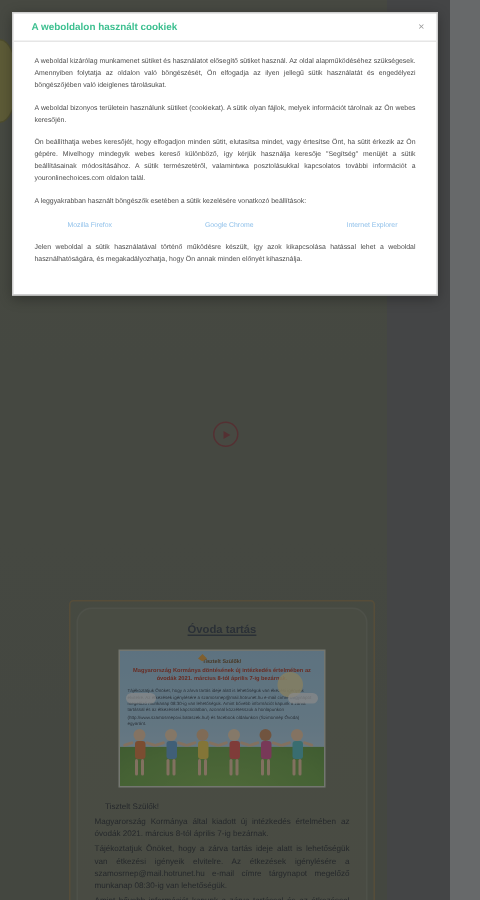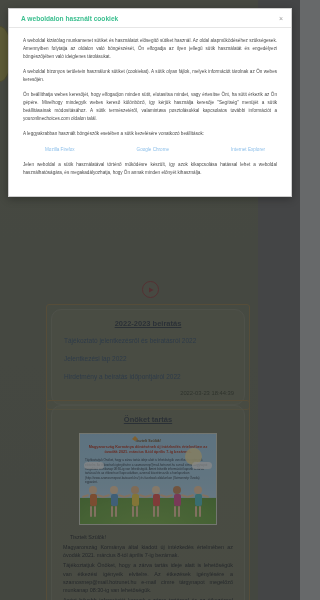--- a/index.html
+++ b/index.html
@@ -229,33 +229,24 @@
       <div class="ribbon-body"></div>
       <div class="ribbon-title">Aktualitások</div>
     </div>
 
     <div class="play-btn">
       <svg width="8" height="8" viewBox="0 0 8 8" aria-hidden="true">
         <polygon points="2,1.4 6.6,4 2,6.6" fill="#8a3a3f"></polygon>
       </svg>
     </div>
 
-    <div class="card-outer" id="card1">
-      <div class="card">
-        <div class="card-title">2022-2023 beiratás</div>
-        <div class="card-link">Tájékoztató jelentkezésről és beiratásról 2022</div>
-        <div class="card-link">Jelentkezési lap 2022</div>
-        <div class="card-link">Hirdetmény a beiratás időpontjairól 2022</div>
-        <div class="card-date">2022-03-23 18:44:39</div>
-      </div>
-    </div>
 
     <div class="card-outer" id="card2">
       <div class="card">
-        <div class="card-title">Önöket tartás</div>
+        <div class="card-title">Óvoda tartás</div>
 
         <div class="poster-wrap">
           <div class="poster">
             <div class="poster-sun"></div>
             <div class="poster-cloud c1"></div>
             <div class="poster-cloud c2"></div>
             <div class="poster-bird"></div>
 
             <div class="poster-head">Tisztelt Szülők!</div>
             <div class="poster-h2">Magyarország Kormánya döntésének új intézkedés értelmében az óvodák 2021. március 8-tól április 7-ig bezárnak.</div>

